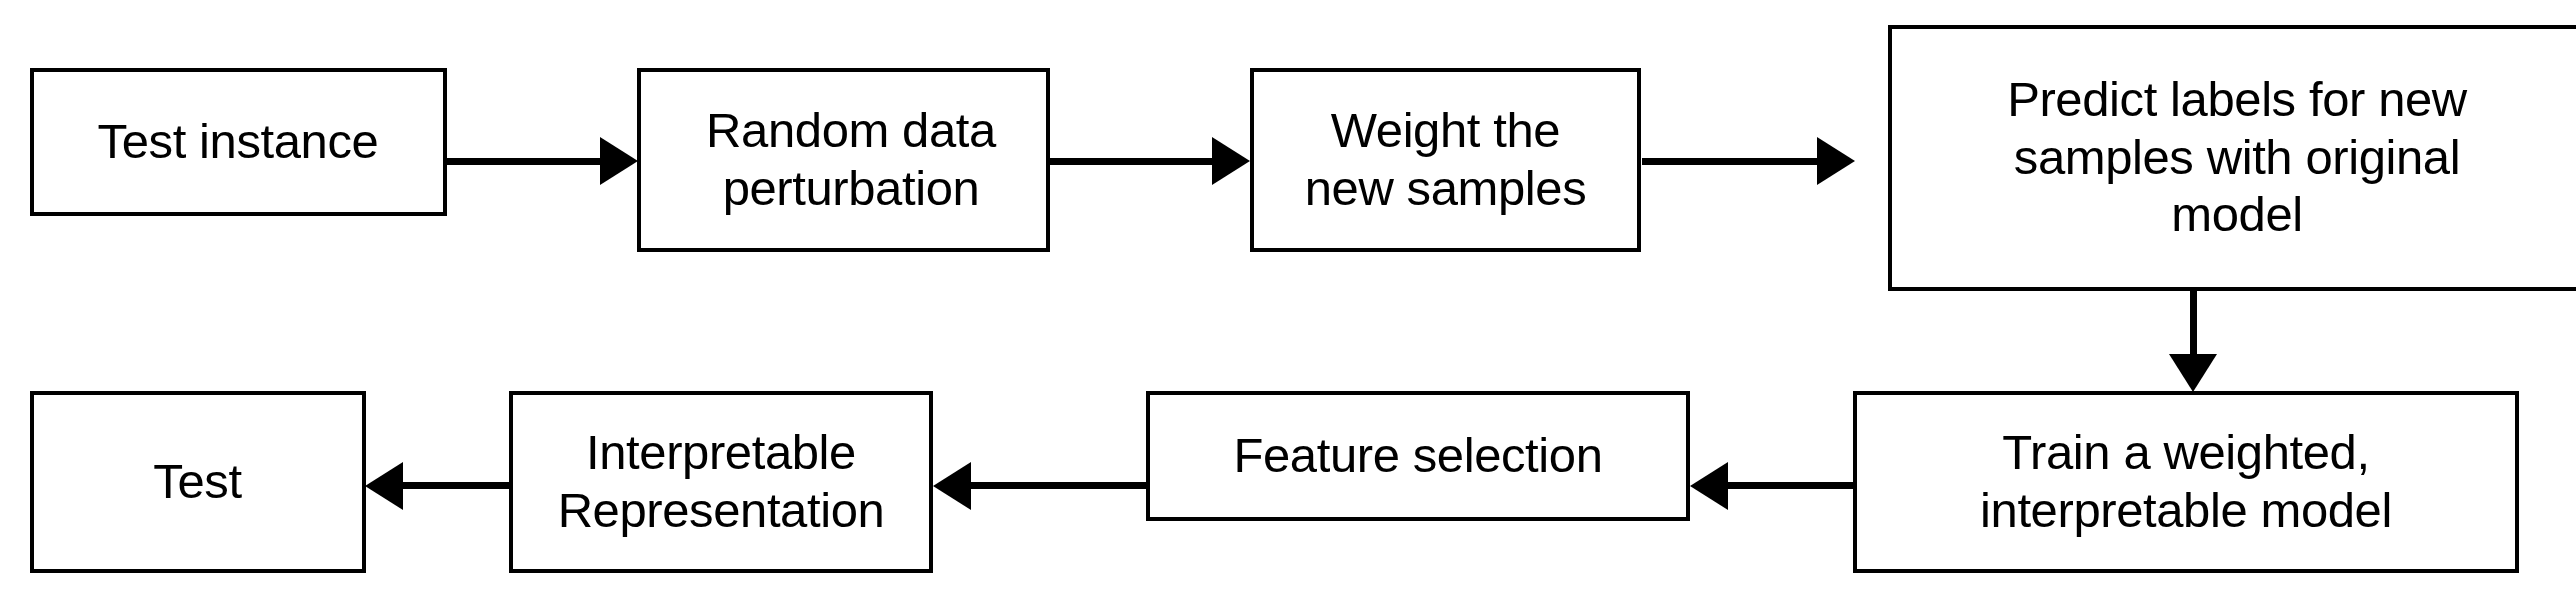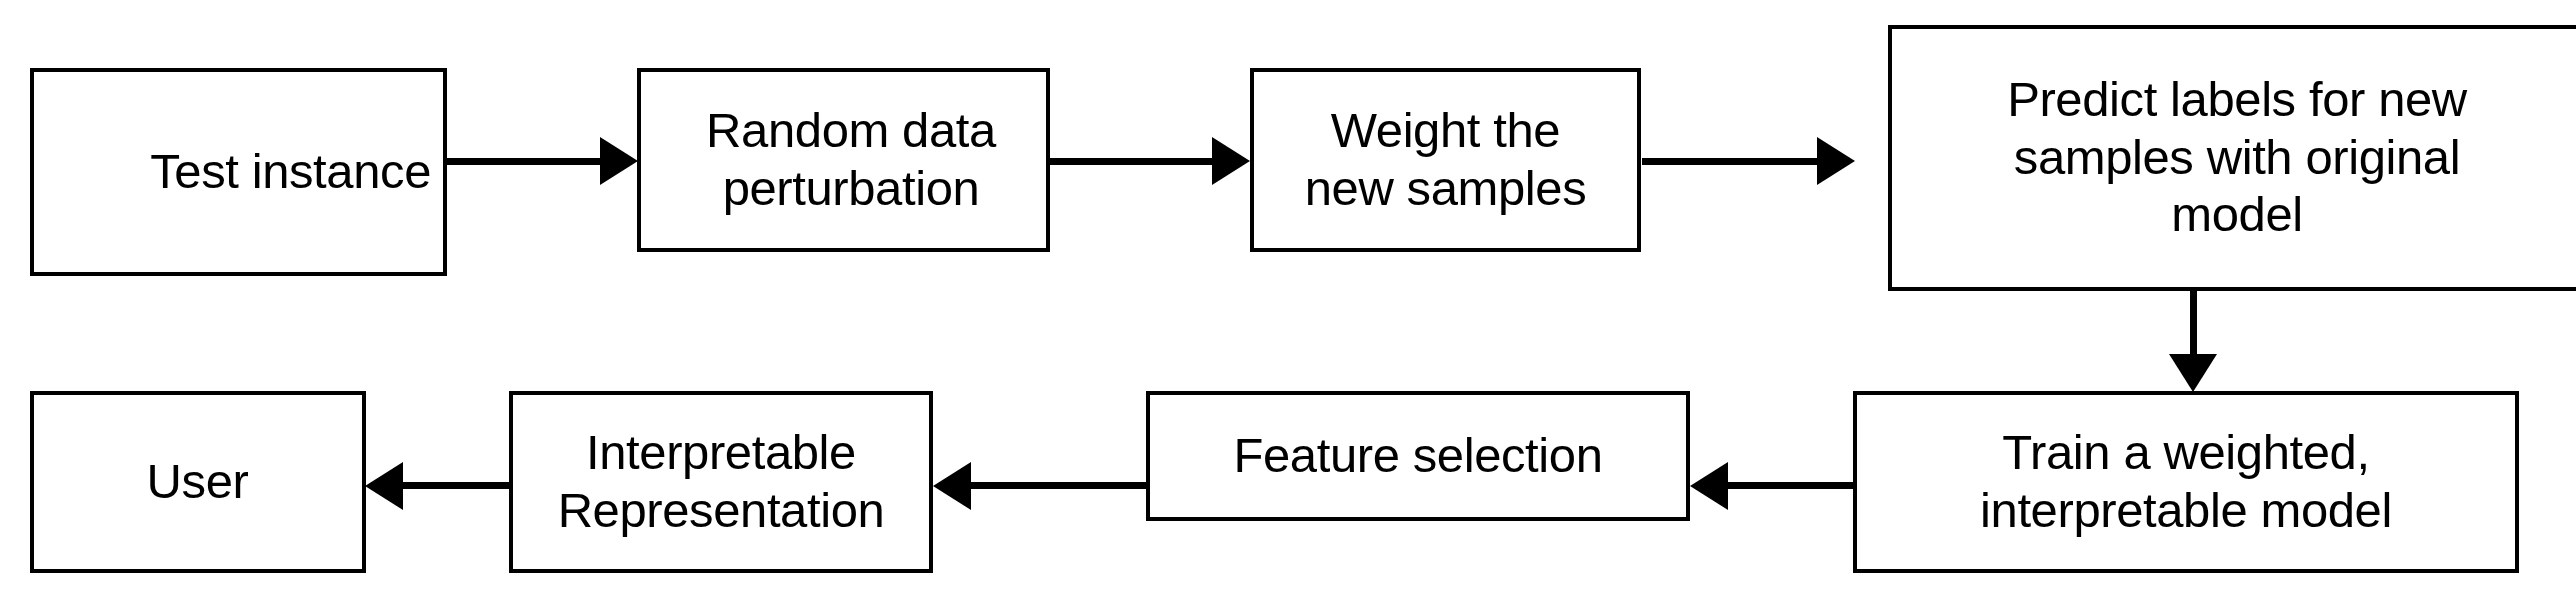--- a/index.html
+++ b/index.html
@@ -63,21 +63,21 @@
     border-left: 24px solid transparent;
     border-right: 24px solid transparent;
     border-top: 38px solid #000000;
   }
 </style>
 </head>
 <body>
 
 <div id="canvas">
 
-  <div class="node" style="left:29.5px; top:68px; width:417px; height:208px;justify-content:flex-end;">
+  <div class="node" style="left:29.5px; top:68px; width:417px; height:148px;">
     <span class="label">Test instance</span>
   </div>
 
   <div class="node" style="left:637px; top:68px; width:413px; height:184px;padding-left:15px;">
     <span class="label">Random data
 perturbation</span>
   </div>
 
   <div class="node" style="left:1250px; top:68px; width:391px; height:184px;">
     <span class="label">Weight the
@@ -98,21 +98,21 @@
   <div class="node" style="left:1146px; top:391px; width:544px; height:130px;">
     <span class="label">Feature selection</span>
   </div>
 
   <div class="node" style="left:509px; top:391px; width:424px; height:182px;">
     <span class="label">Interpretable
 Representation</span>
   </div>
 
   <div class="node" style="left:29.5px; top:391px; width:336px; height:182px;">
-    <span class="label">User</span>
+    <span class="label">Test</span>
   </div>
 
   <div class="edge-h" style="left:446px; top:158px; width:155px;"></div>
   <div class="arrowhead arrow-right" style="left:600px; top:137px;"></div>
 
   <div class="edge-h" style="left:1050px; top:158px; width:163px;"></div>
   <div class="arrowhead arrow-right" style="left:1212px; top:137px;"></div>
 
   <div class="edge-h" style="left:1642px; top:158px; width:176px;"></div>
   <div class="arrowhead arrow-right" style="left:1817px; top:137px;"></div>

